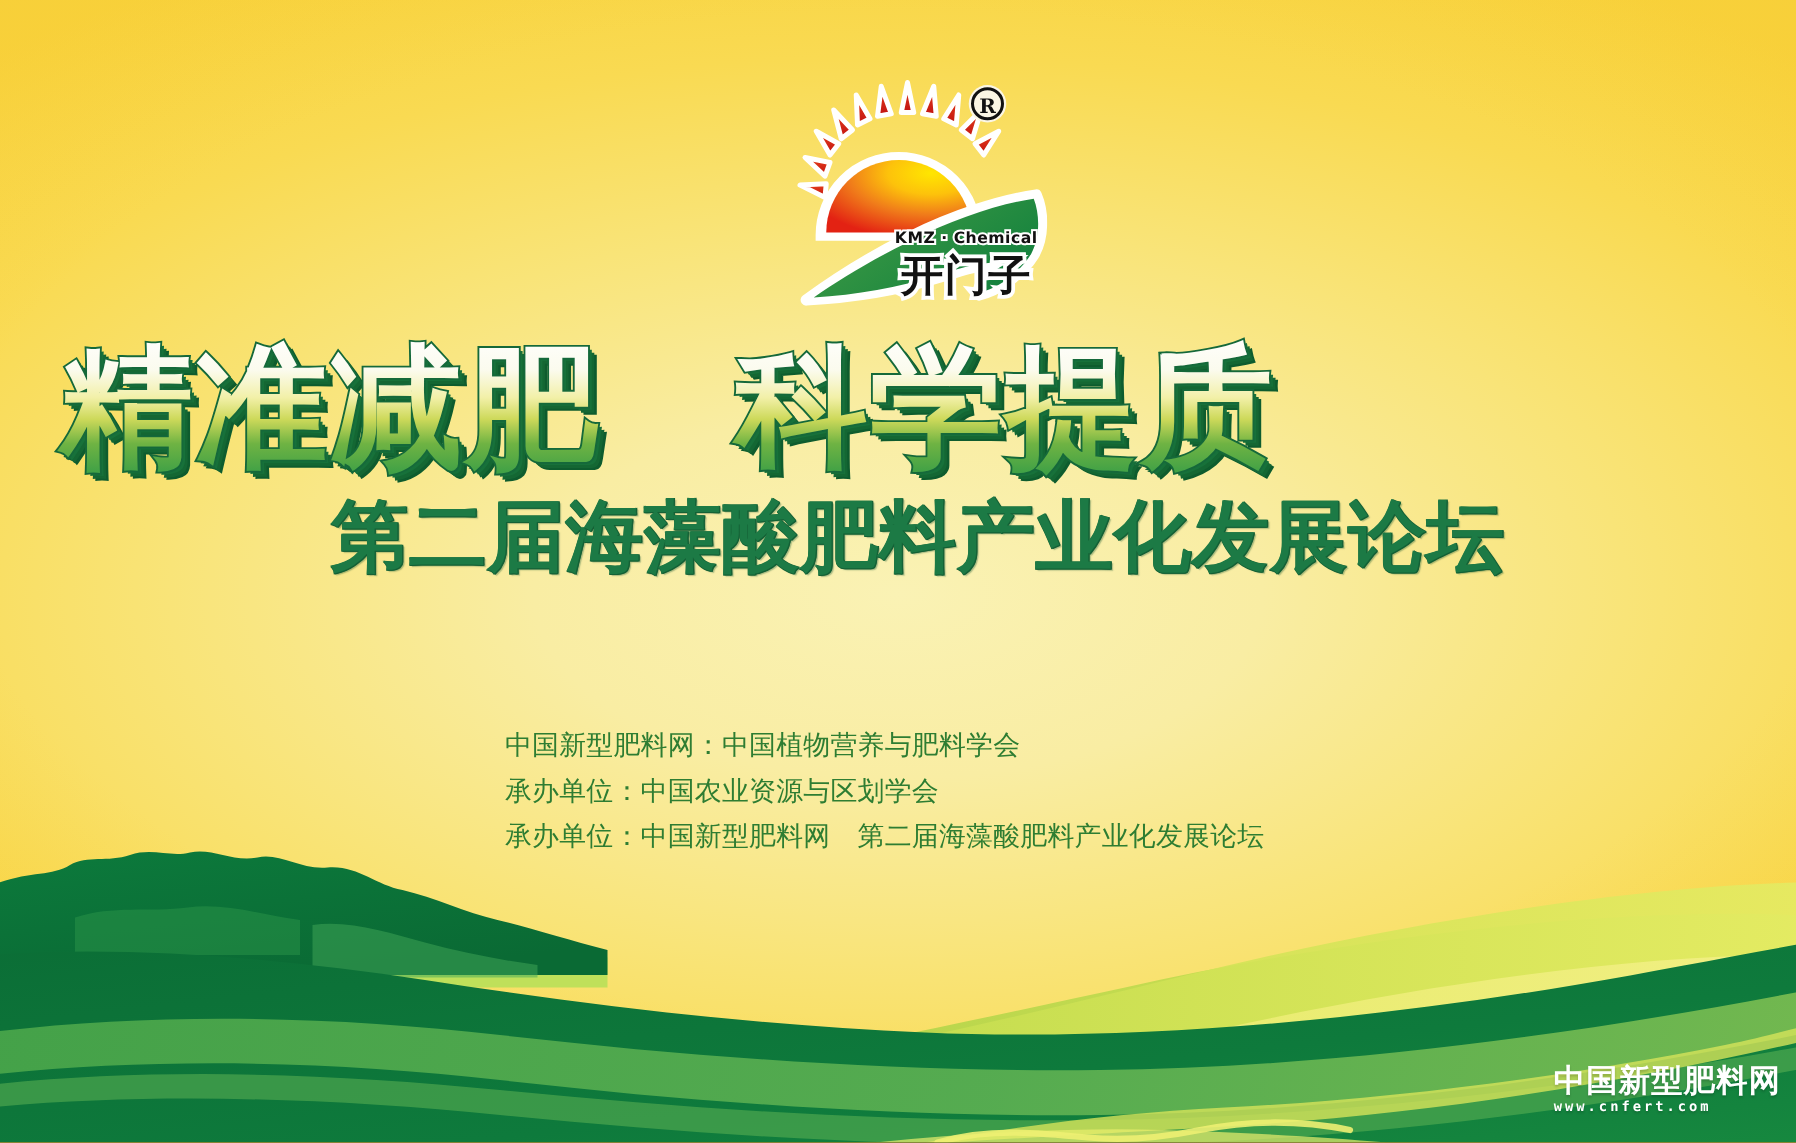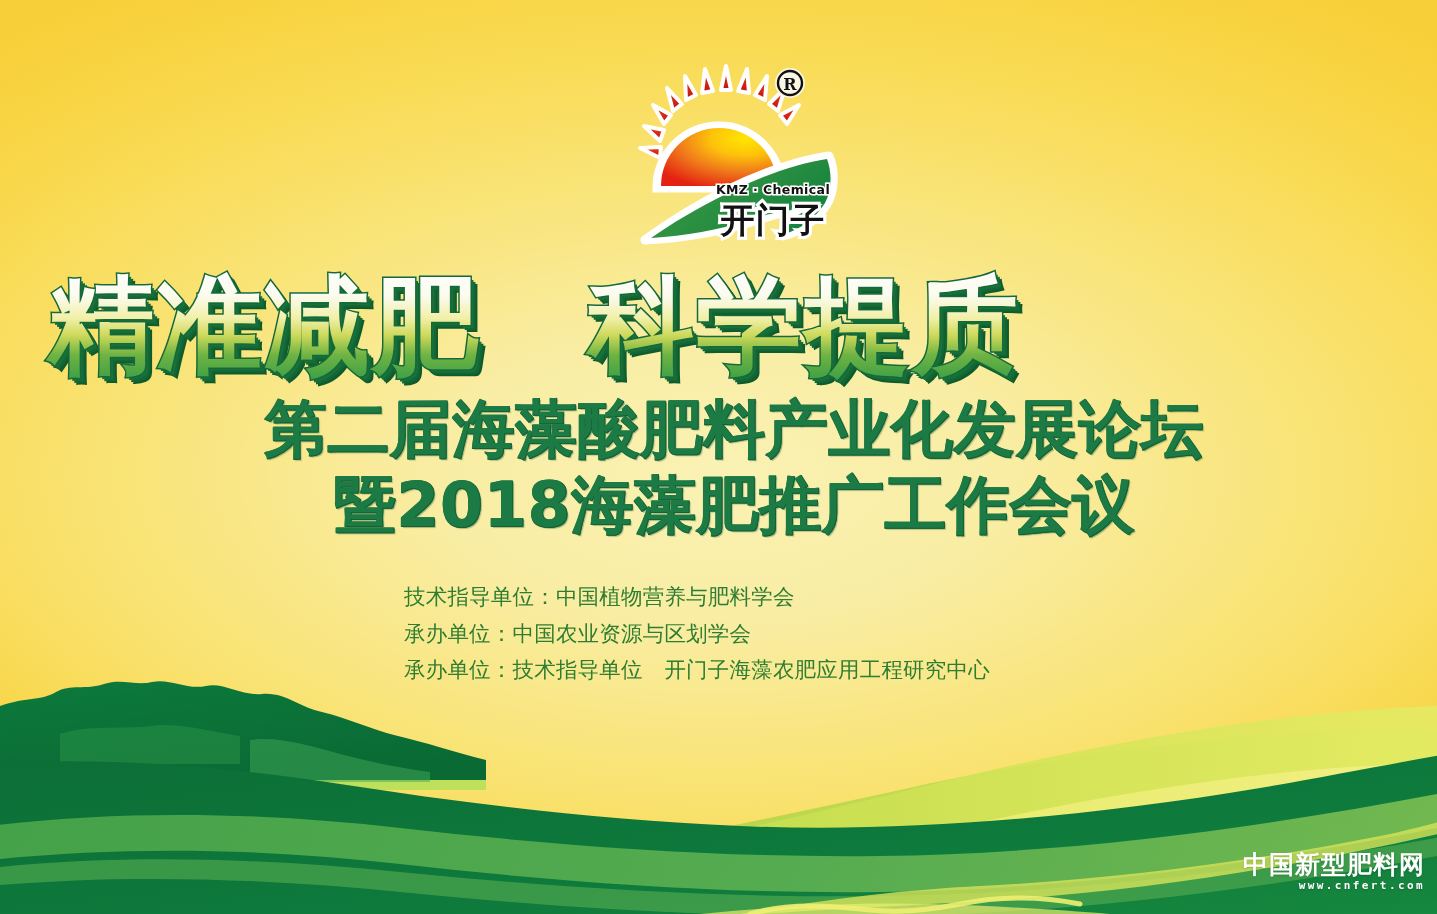--- a/index.html
+++ b/index.html
@@ -111,21 +111,20 @@
     white-space: nowrap;
     letter-spacing: 0.2px;
   }
   .credit-line:last-child { margin-bottom: 0; }
 
   
   .watermark {
     position: absolute;
     right: 12px;
     bottom: 22px;
-    text-align: right;
     color: #FFFFFF;
   }
   .wm-cn {
     font-family: "DejaVu Sans", "Liberation Sans", sans-serif;
     font-size: 25px;
     font-weight: 700;
     letter-spacing: 1px;
     line-height: 1.12;
     text-shadow: 0 1px 2px rgba(0,0,0,0.18);
   }
@@ -299,27 +298,26 @@
         <text x="534" y="100" text-anchor="middle" fill="#146733" transform="translate(5,5)">精准减肥　科学提质</text>
         <text x="534" y="100" text-anchor="middle" fill="#17713A" transform="translate(3,3)">精准减肥　科学提质</text>
 
         <text x="534" y="100" text-anchor="middle" fill="url(#hlFill)" stroke="#15693A" stroke-width="3" paint-order="stroke">精准减肥　科学提质</text>
       </g>
     </svg>
   </div>
 
   <div class="subtitle-wrap">
     <div class="subtitle subtitle-1">第二届海藻酸肥料产业化发展论坛</div>
-    <div class="subtitle subtitle-2">暨2018海藻肥推广工作会议</div>
   </div>
 
   <div class="credits">
-    <div class="credit-line">技术指导单位：中国植物营养与肥料学会</div>
+    <div class="credit-line">中国新型肥料网：中国植物营养与肥料学会</div>
     <div class="credit-line">承办单位：中国农业资源与区划学会</div>
-    <div class="credit-line">承办单位：技术指导单位　开门子海藻农肥应用工程研究中心</div>
+    <div class="credit-line">承办单位：中国新型肥料网　第二届海藻酸肥料产业化发展论坛</div>
   </div>
 
   <div class="watermark">
     <div class="wm-cn">中国新型肥料网</div>
     <div class="wm-url">www.cnfert.com</div>
   </div>
 
 </div>
 
 </body></html>

